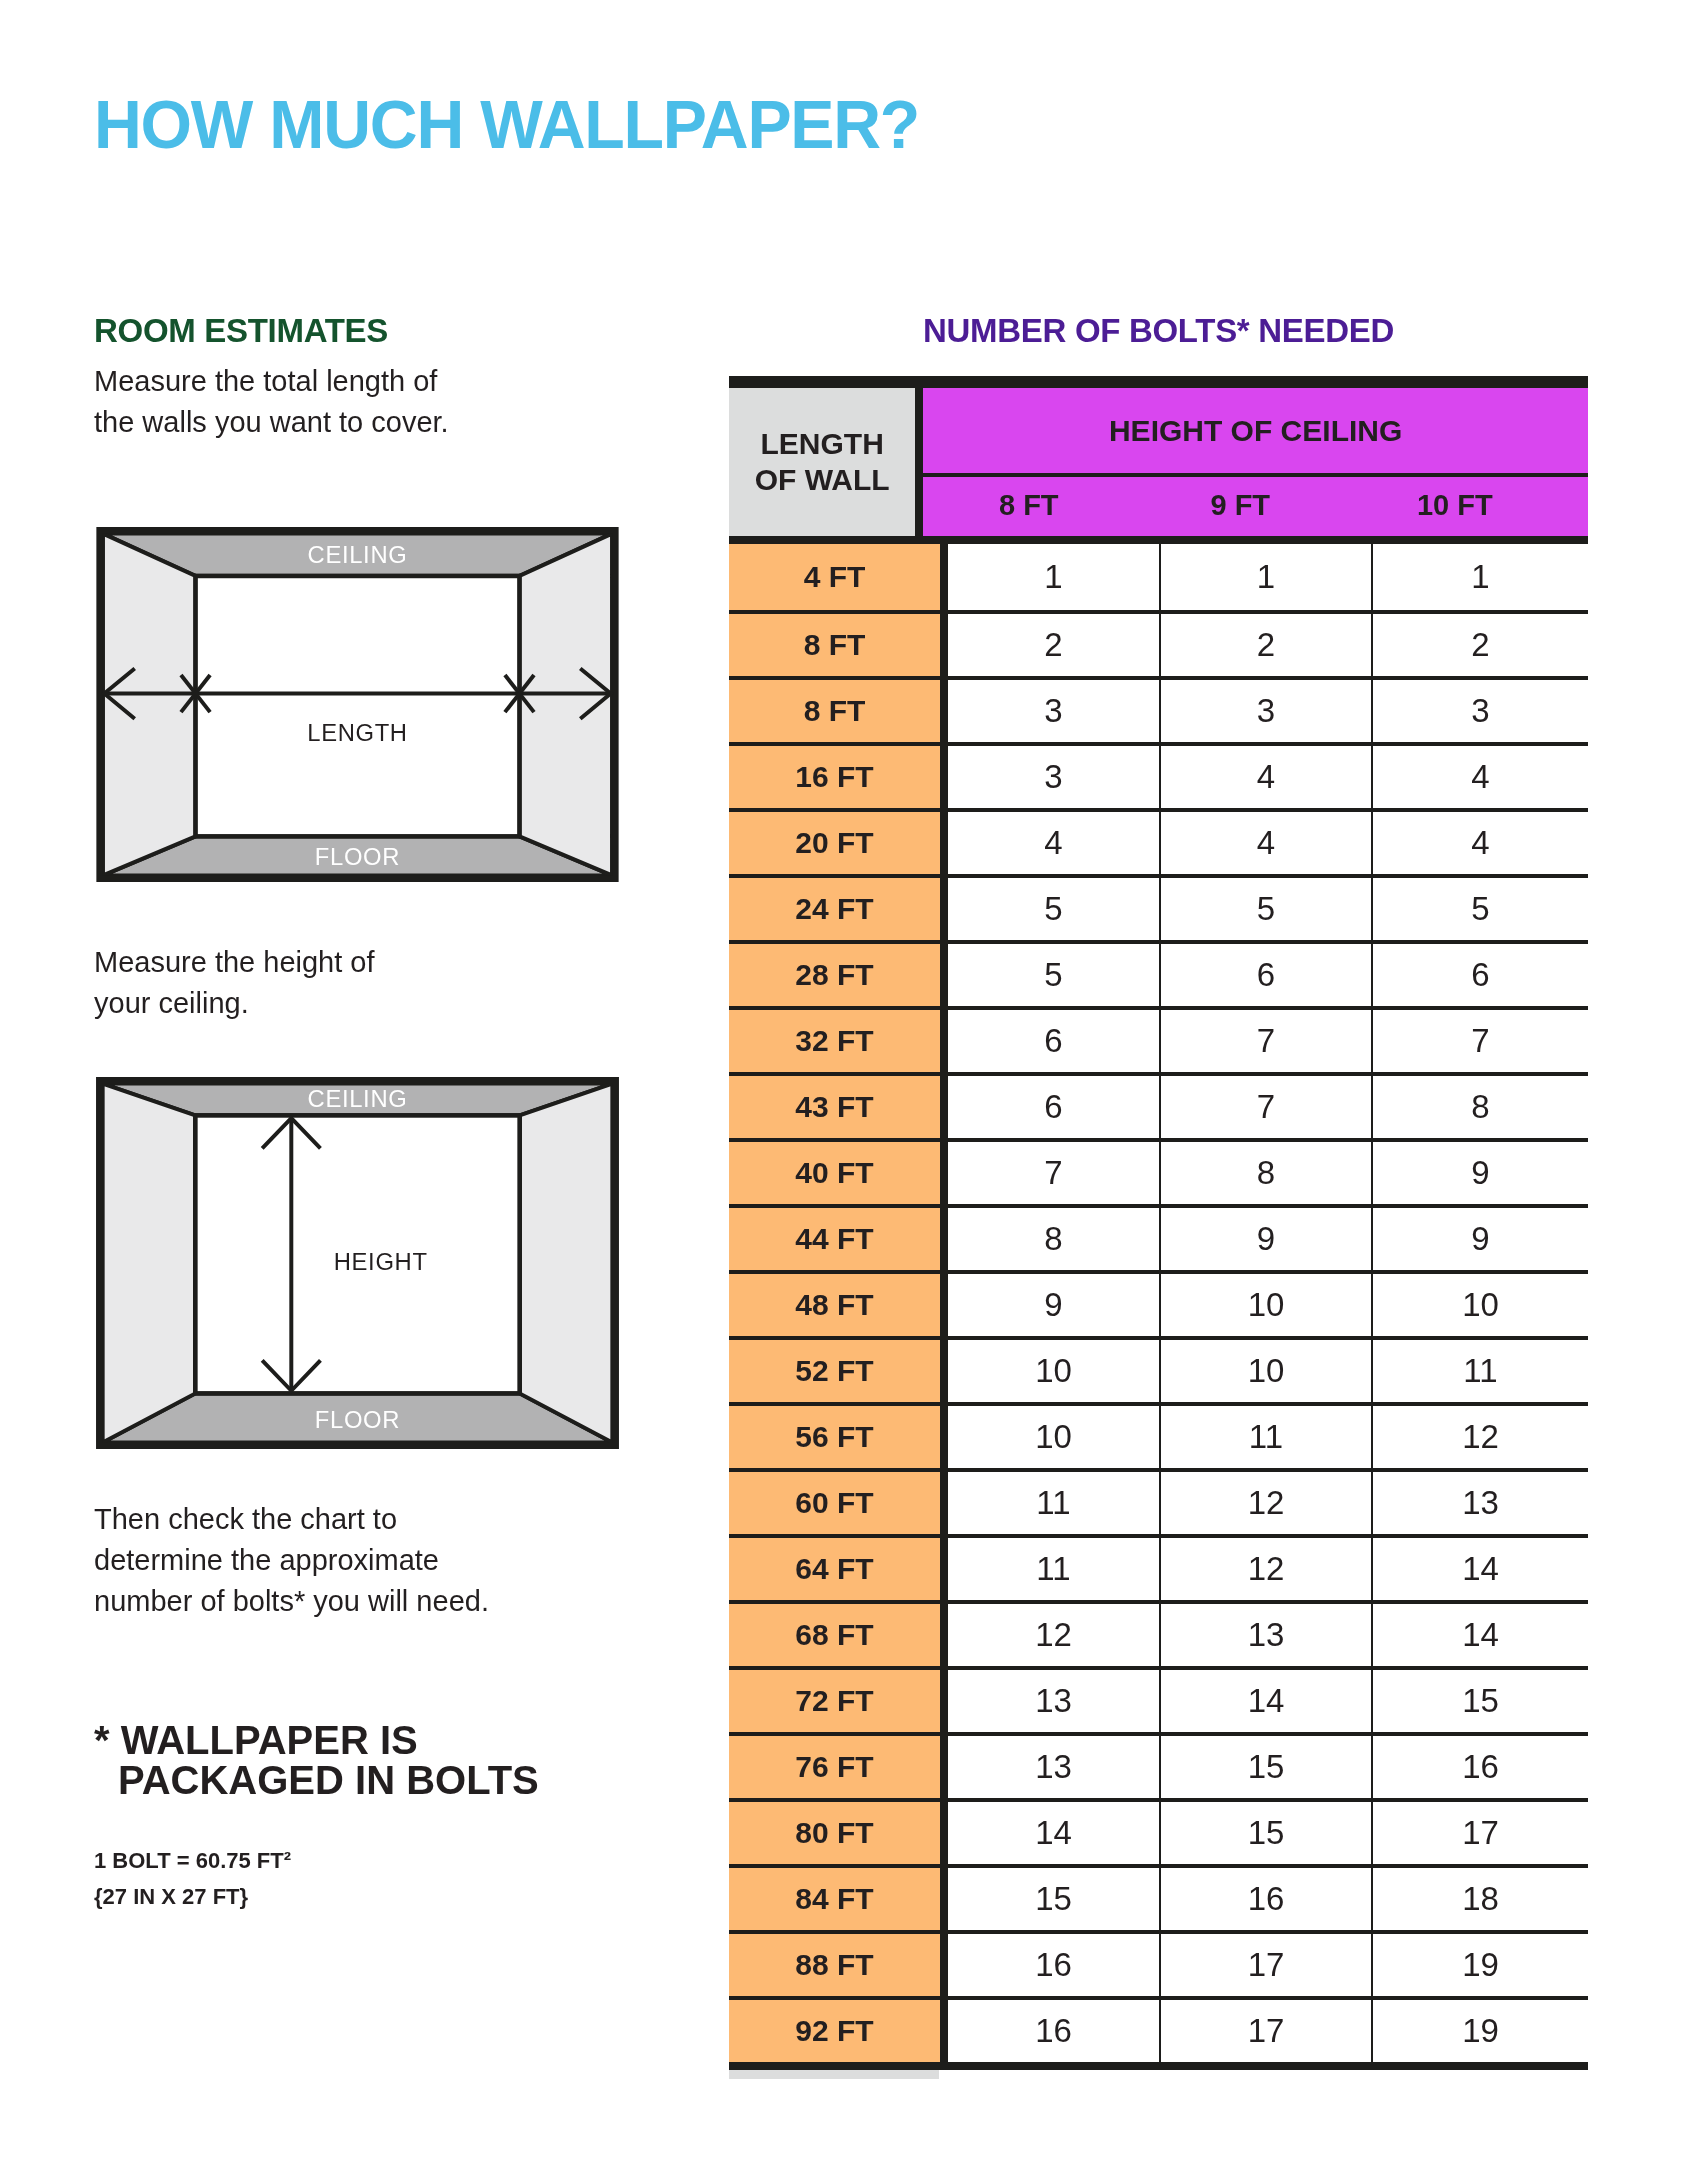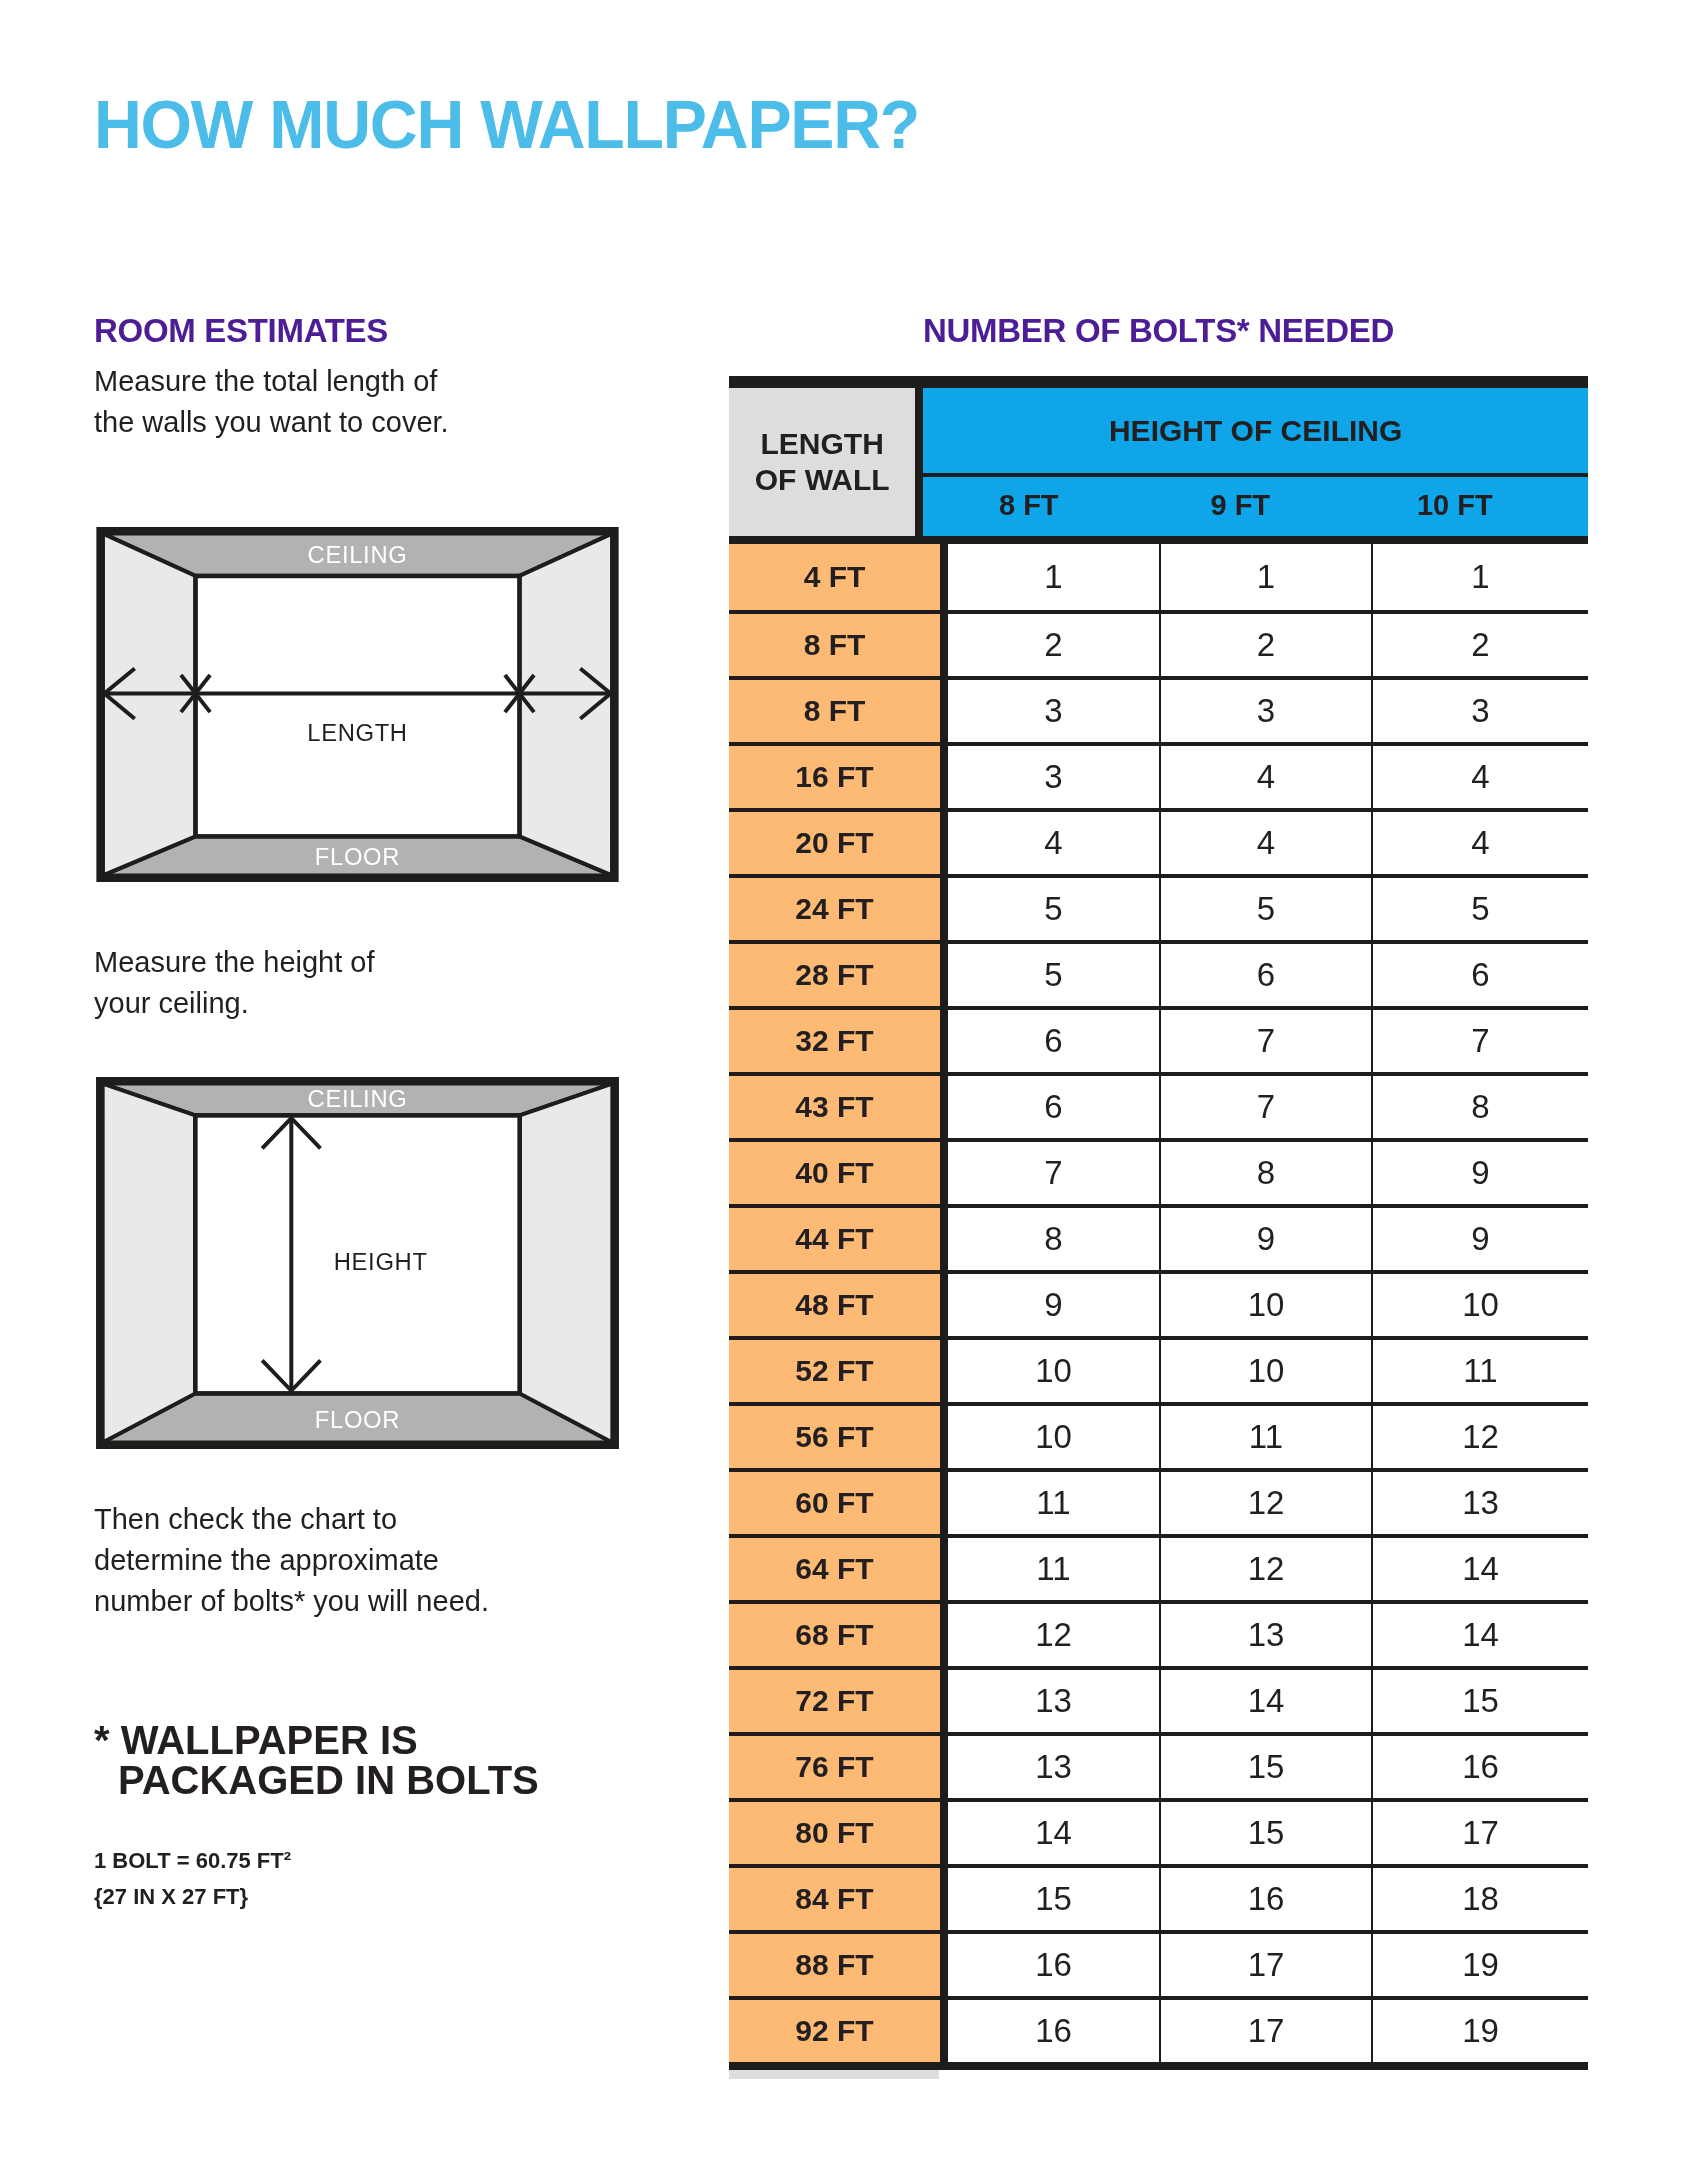--- a/index.html
+++ b/index.html
@@ -31,21 +31,21 @@
   .wall-label{fill:#ffffff;}
   .dim-label{fill:#231f20;}
 
   
   .bolts-table{left:729px;top:376px;width:859px;}
   .t-topborder{height:12px;background:#1d1d1b;}
   .t-header{display:flex;border-bottom:8.6px solid #1d1d1b;}
   .t-rowhead{width:219px;box-sizing:border-box;border-right:8.6px solid #1d1d1b;background:#dcdddd;
              height:148px;display:flex;align-items:center;justify-content:center;text-align:center;
              font-size:30px;font-weight:700;line-height:36px;white-space:pre-line;}
-  .t-colgroup{width:753px;background:#0ea5e9;display:flex;flex-direction:column;}
+  .t-colgroup{width:753px;background:#d946ef;display:flex;flex-direction:column;}
   .t-hoc{height:89px;box-sizing:border-box;border-bottom:4px solid #1d1d1b;
          display:flex;align-items:center;justify-content:center;font-size:30px;font-weight:700;}
   .t-subcols{height:56px;display:flex;}
   .t-subcol{display:flex;align-items:center;justify-content:center;font-size:29px;font-weight:700;}
   .sc0{width:211px;} .sc1{width:212px;} .sc2{width:217px;}
 
   .trow{display:flex;height:66px;box-sizing:border-box;border-top:4px solid #1d1d1b;}
   .trow.first{border-top:none;}
   .rlabel{width:219px;box-sizing:border-box;border-right:8.6px solid #1d1d1b;background:#fdba74;
           display:flex;align-items:center;justify-content:center;font-size:30px;font-weight:700;}
@@ -56,21 +56,21 @@
   .t-bottomborder{height:8px;background:#1d1d1b;}
   .t-sliver{width:210px;height:8.6px;background:#dcdddd;}
 </style>
 </head>
 <body>
 
 <div id="canvas">
 
   <div class="abs page-title" style="color:#4bbde8;">HOW MUCH WALLPAPER?</div>
 
-  <div class="abs sec-head head-left" style="color:#4c1d95;">ROOM ESTIMATES</div>
+  <div class="abs sec-head head-left" style="color:#14532d;">ROOM ESTIMATES</div>
 
   <div class="abs para" style="top:361px;">Measure the total length of
 the walls you want to cover.</div>
 
   <svg class="abs diag" style="top:527px;" width="523" height="355" viewBox="0 0 790 537">
     <polygon points="10,10 780,10 640,74 150,74" fill="#b2b2b3" stroke="#1d1d1b" stroke-width="6"></polygon>
     <polygon points="10,527 780,527 640,468 150,468" fill="#b2b2b3" stroke="#1d1d1b" stroke-width="6"></polygon>
     <polygon points="10,10 150,74 150,468 10,527" fill="#e9e9ea" stroke="#1d1d1b" stroke-width="6"></polygon>
     <polygon points="780,10 640,74 640,468 780,527" fill="#e9e9ea" stroke="#1d1d1b" stroke-width="6"></polygon>
     <rect x="150" y="74" width="490" height="394" fill="#ffffff" stroke="#1d1d1b" stroke-width="7"></rect>

